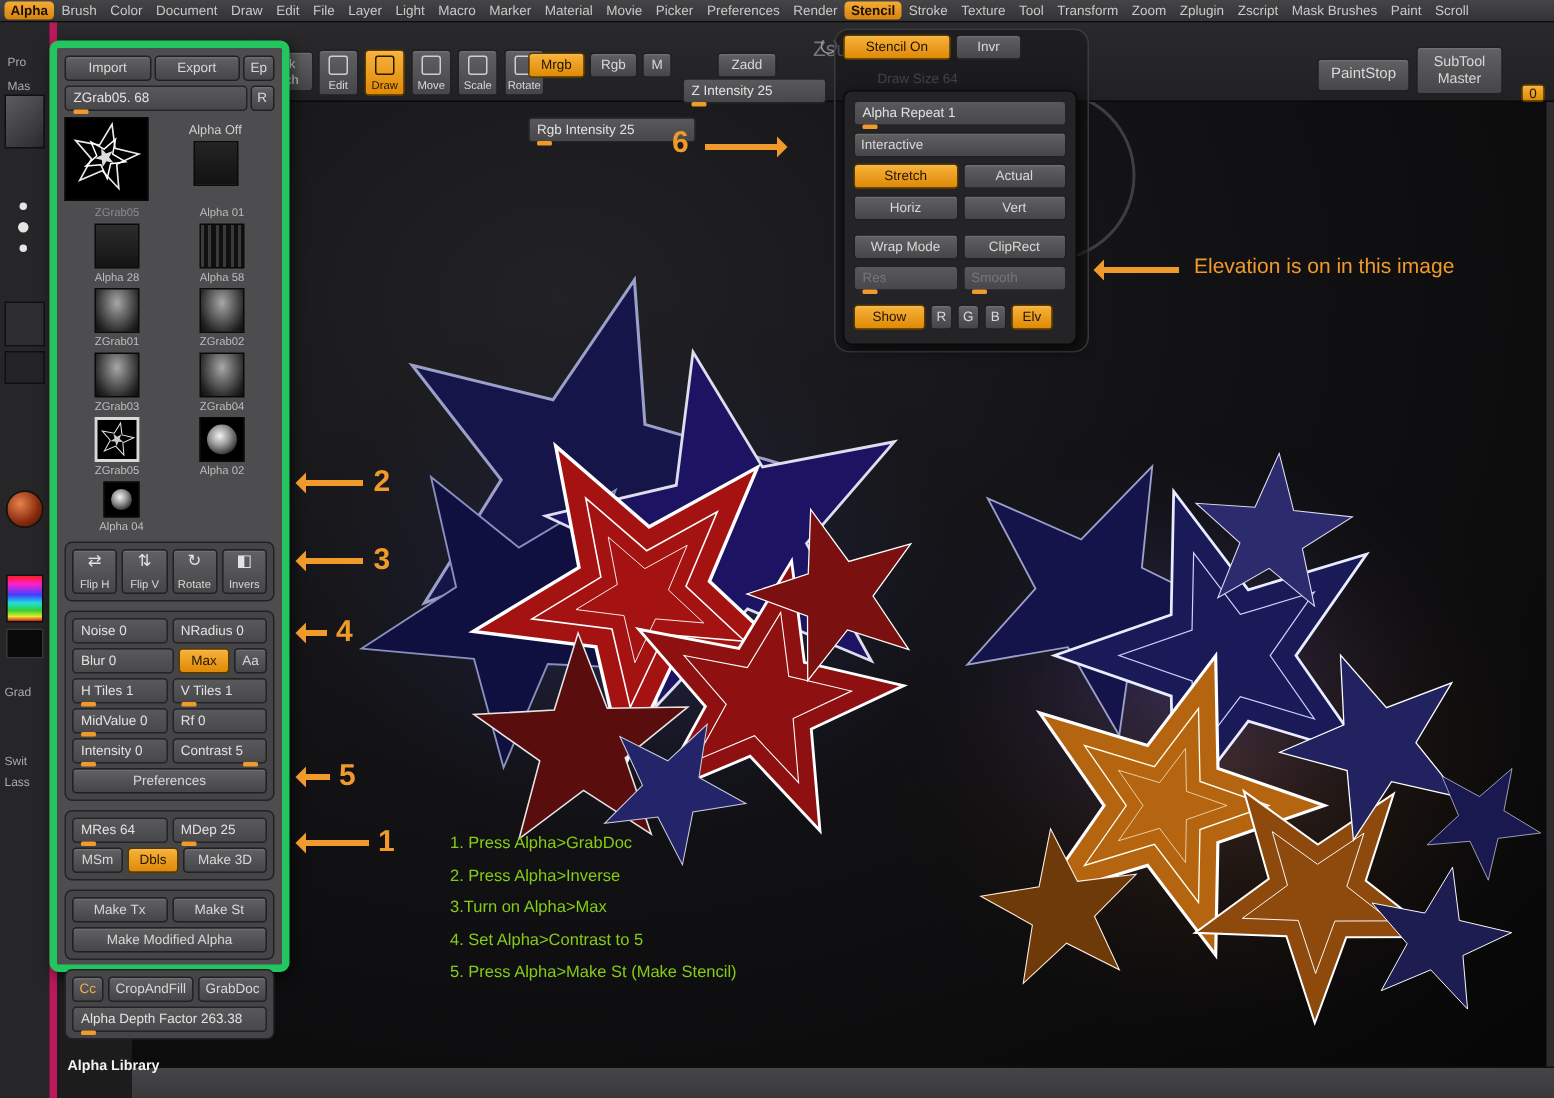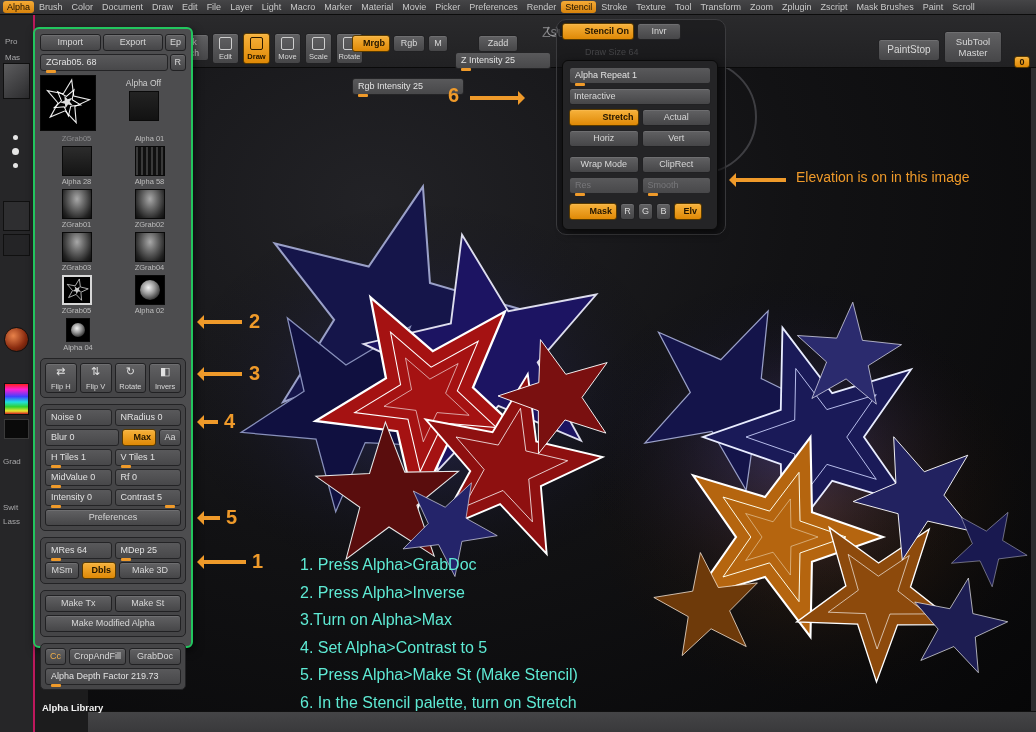--- a/index.html
+++ b/index.html
@@ -1,40 +1,40 @@
 <!DOCTYPE html>
 <html><head>
 <meta charset="utf-8">
 <style>
   html,body{margin:0;padding:0;}
   body{width:1036px;height:732px;background:#1c1c1d;font-family:"Liberation Sans",sans-serif;position:relative;overflow:hidden;-webkit-font-smoothing:antialiased;}
 
   
   .menubar{position:absolute;top:0;left:0;width:1036px;height:15px;background:linear-gradient(#454547,#333335);border-bottom:1px solid #0c0c0c;display:flex;align-items:center;gap:1px;padding:0 3px;box-sizing:border-box;}
   .menu-item{font-size:9px;color:#c9c9c9;padding:1px 4px;border-radius:3px;white-space:nowrap;}
-  .menu-item.active{background:linear-gradient(#f5ab37,#d7830c);color:#1b1100;font-weight:normal;}
+  .menu-item.active{background:linear-gradient(#f5ab37,#d7830c);color:#1b1100;font-weight:bold;}
 
   
   .toolbar{position:absolute;top:15px;left:0;width:1036px;height:52px;background:linear-gradient(#2a2a2c,#212123);border-bottom:1px solid #0a0a0a;}
 
   
   .btn{background:linear-gradient(#616163,#464648);border:1px solid #212123;border-radius:3px;color:#d8d8d8;font-size:9px;line-height:1;padding:3px 4px;text-align:center;box-shadow:inset 0 1px 0 rgba(255,255,255,.09);white-space:nowrap;box-sizing:border-box;}
-  .btn.orange{background:linear-gradient(#f7b23c,#df8906);color:#221500;font-weight:bold;border-color:#583a00;text-align:right;}
+  .btn.orange{background:linear-gradient(#f7b23c,#df8906);color:#221500;font-weight:normal;border-color:#583a00;}
   .slider{background:linear-gradient(#59595b,#48484a);border:1px solid #242426;border-radius:3px;color:#e2e2e2;font-size:9px;line-height:1;padding:3px 5px;text-align:left;position:relative;box-sizing:border-box;white-space:nowrap;}
   .tick-l::after{content:"";position:absolute;left:5px;bottom:-3px;width:10px;height:3px;background:#ef9a2a;border-radius:1px;}
   .tick-r::after{content:"";position:absolute;right:5px;bottom:-3px;width:10px;height:3px;background:#ef9a2a;border-radius:1px;}
 
   
-  .left-strip{position:absolute;top:15px;left:0;width:33px;height:717px;background:#262628;border-right:2px solid #be185d;}
+  .left-strip{position:absolute;top:15px;left:0;width:33px;height:717px;background:#262628;border-right:5px solid #be185d;}
   .ls-label{position:absolute;font-size:8px;color:#a9a9ab;left:5px;}
   .ls-thumb{position:absolute;border:1px solid #101010;box-sizing:border-box;}
   .dot{position:absolute;width:5px;height:5px;border-radius:50%;background:#e5e5e5;left:13px;}
 
   
-  .alpha-panel{position:absolute;top:27px;left:33px;width:160px;height:621px;background:#4d4d4f;border:2px solid #22c55e;border-radius:6px;box-shadow:2px 3px 9px rgba(0,0,0,.55);padding:5px;box-sizing:border-box;}
+  .alpha-panel{position:absolute;top:27px;left:33px;width:160px;height:621px;background:#4d4d4f;border:5px solid #22c55e;border-radius:6px;box-shadow:2px 3px 9px rgba(0,0,0,.55);padding:5px;box-sizing:border-box;}
   .row{display:flex;gap:2px;margin-bottom:3px;align-items:stretch;}
   .flex1{flex:1;}
   .thumb{background:#141414;border:1px solid #0a0a0a;box-sizing:border-box;}
   .big-thumb{width:54px;height:54px;background:#000;border:1px solid #0a0a0a;}
   .thumb30{width:30px;height:30px;}
   .thumb.sel{border:2px solid #d8d8d8;}
   .lblrow{display:flex;margin:1px 0 3px 0;}
   .lblrow span{flex:1;text-align:center;font-size:7.5px;color:#bdbdbd;}
   .lblrow span.dim{color:#8d8d8f;}
   .thumbrow{display:flex;justify-content:space-around;align-items:center;}
@@ -91,21 +91,21 @@
   .drawsize{position:absolute;left:585px;top:47px;font-size:9px;color:#6b6b6e;}
 
   
   .h-arrow{position:absolute;height:4px;background:#ef9a2a;}
   .h-arrow::before{content:"";position:absolute;top:-5px;width:0;height:0;border:7px solid transparent;}
   .arrow-left::before{left:-12px;border-right-color:#ef9a2a;}
   .arrow-right::before{right:-12px;border-left-color:#ef9a2a;}
   .stepnum{position:absolute;color:#ef9a2a;font-size:20px;font-weight:bold;}
   .elev-note{position:absolute;left:796px;top:169px;color:#ef9a2a;font-size:14px;}
   .instructions{position:absolute;left:300px;top:556px;}
-  .instr-line{color:#5eead4;font-size:16px;margin-bottom:9.5px;white-space:nowrap;}
+  .instr-line{color:#84cc16;font-size:11px;margin-bottom:9.5px;white-space:nowrap;}
 </style>
 </head>
 <body>
 
 <svg width="0" height="0" style="position:absolute">
   <defs>
     <polygon id="st" points="0,-100 23.5,-32.4 95.1,-30.9 38,12.4 58.8,80.9 0,40 -58.8,80.9 -38,12.4 -95.1,-30.9 -23.5,-32.4"></polygon>
     <radialGradient id="glowB">
         <stop offset="0%" stop-color="#4a4acb" stop-opacity="0.35"></stop>
         <stop offset="100%" stop-color="#000" stop-opacity="0"></stop>
@@ -392,21 +392,21 @@
       </div>
     </div>
 
     <div class="group">
       <div class="srow">
         <div class="btn w18" style="color:#efae4a">Cc</div>
         <div class="btn sl">CropAndFill</div>
         <div class="btn sl">GrabDoc</div>
       </div>
       <div class="srow">
-        <div class="slider wide tick-l">Alpha Depth Factor 219.73</div>
+        <div class="slider wide tick-l">Alpha Depth Factor 263.38</div>
       </div>
     </div>
 
     <div class="lib-label">Alpha Library</div>
   </div>
 
   <div class="stencil-outline"></div>
   <div class="stencil-row">
     <div class="btn orange" style="width:72px">Stencil On</div>
     <div class="btn" style="width:44px">Invr</div>
@@ -429,21 +429,21 @@
     </div>
     <div class="srow">
       <div class="btn sl">Wrap Mode</div>
       <div class="btn sl">ClipRect</div>
     </div>
     <div class="srow" style="margin-bottom:9px">
       <div class="slider sl dim tick-l" style="color:#77777a">Res</div>
       <div class="slider sl dim tick-l" style="color:#77777a">Smooth</div>
     </div>
     <div class="srow">
-      <div class="btn orange" style="flex:0 0 48px">Mask</div>
+      <div class="btn orange" style="flex:0 0 48px">Show</div>
       <div class="btn" style="flex:0 0 15px;padding:3px 1px">R</div>
       <div class="btn" style="flex:0 0 15px;padding:3px 1px">G</div>
       <div class="btn" style="flex:0 0 15px;padding:3px 1px">B</div>
       <div class="btn orange" style="flex:0 0 28px">Elv</div>
     </div>
   </div>
 
   <span class="stepnum" style="left:448px;top:84px">6</span>
   <div class="h-arrow arrow-right" style="left:470px;top:96px;width:50px"></div>
 
@@ -465,16 +465,15 @@
   <div class="h-arrow arrow-left" style="left:202px;top:560px;width:44px"></div>
   <span class="stepnum" style="left:252px;top:550px">1</span>
 
   <div class="instructions">
 
   <div class="instr-line">1. Press Alpha&gt;GrabDoc</div>
       <div class="instr-line">2. Press Alpha&gt;Inverse</div>
       <div class="instr-line">3.Turn on Alpha&gt;Max</div>
       <div class="instr-line">4. Set Alpha&gt;Contrast to 5</div>
       <div class="instr-line">5. Press Alpha&gt;Make St (Make Stencil)</div>
-      <div class="instr-line">6. In the Stencil palette, turn on Stretch</div>
     </div>
 
 </div>
 
 </body></html>

